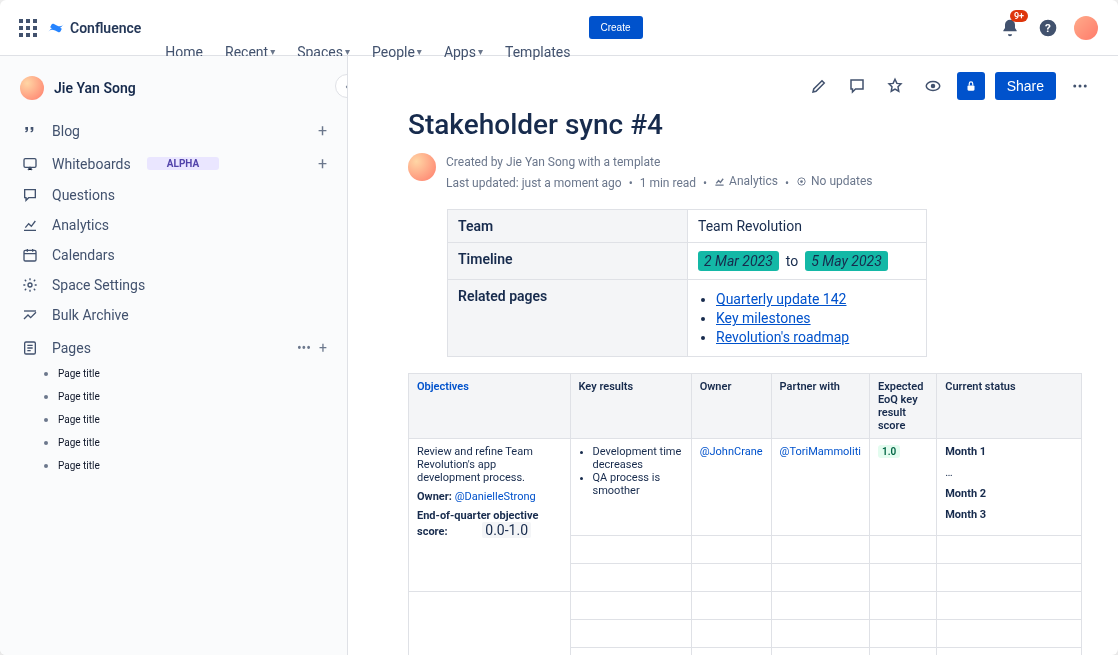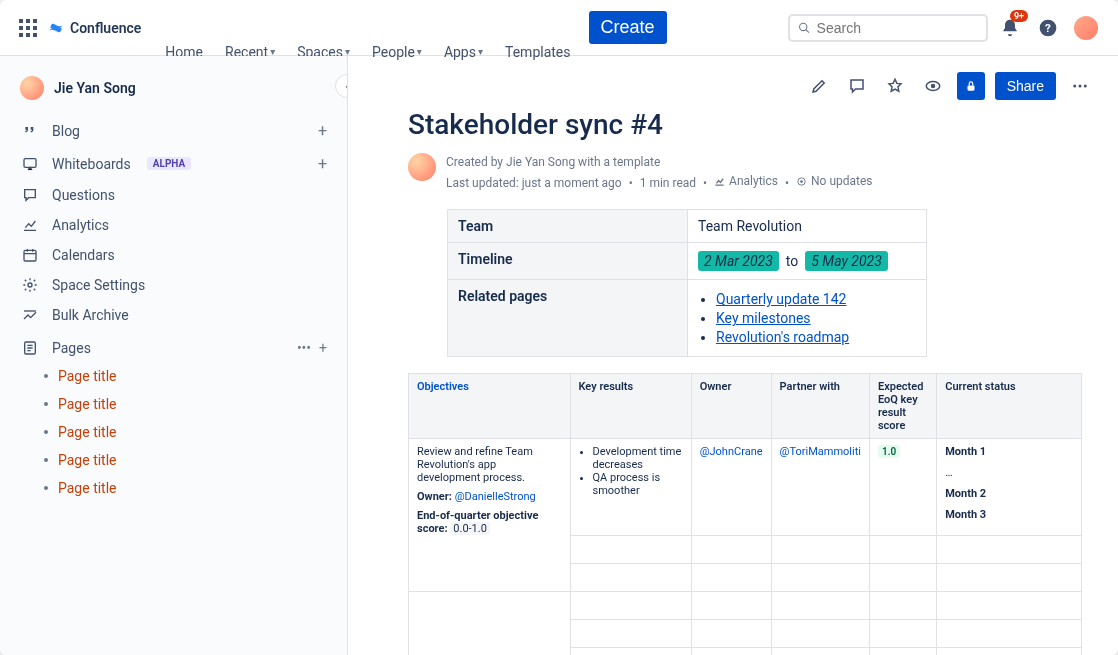--- a/index.html
+++ b/index.html
@@ -6,45 +6,45 @@
 body { font-family: -apple-system, BlinkMacSystemFont, "Segoe UI", Roboto, sans-serif; font-size: 14px; color: #172b4d; background: #fff; }
 .app { width: 1118px; height: 655px; display: flex; flex-direction: column; border-radius: 6px; overflow: hidden; box-shadow: 0 2px 30px rgba(0,0,0,0.3); }
 
 
 .topnav { height: 56px; border-bottom: 1px solid #dfe1e6; display: flex; align-items: center; padding: 0 16px; gap: 6px; }
 .app-switcher { width: 24px; height: 24px; display: flex; align-items: center; justify-content: center; border-radius: 3px; cursor: pointer; }
 .logo { display: flex; align-items: center; gap: 4px; margin-right: 10px; }
 .logo-text { font-weight: 600; color: #253858; }
 .nav-item { padding: 6px 8px; color: #42526e; font-size: 14px; border-radius: 3px; cursor: pointer; display: flex; align-items: center; gap: 2px; margin-top: 48px; }
 .chevron { font-size: 10px; color: #6b778c; }
-.create-btn { background: #0052cc; color: #fff; border: none; padding: 6px 12px; border-radius: 3px; font-weight: 500; cursor: pointer; margin-left: 4px; font-size: 18px; }
+.create-btn { background: #0052cc; color: #fff; border: none; padding: 6px 12px; border-radius: 3px; font-weight: 500; cursor: pointer; margin-left: 4px; font-size: 10px; }
 .topnav .spacer { flex: 1; }
 .search-box { display: flex; align-items: center; border: 2px solid #dfe1e6; border-radius: 5px; padding: 4px 8px; width: 200px; gap: 6px; }
 .search-box input { border: none; outline: none; width: 100%; font-size: 14px; }
 .topnav-icon { width: 32px; height: 32px; display: flex; align-items: center; justify-content: center; border-radius: 50%; cursor: pointer; position: relative; }
 .badge { position: absolute; top: -2px; right: -2px; background: #de350b; color: #fff; font-size: 9px; border-radius: 8px; padding: 1px 4px; font-weight: 600; }
 .avatar-sm { width: 24px; height: 24px; border-radius: 50%; background: linear-gradient(135deg,#ffab8a,#ff7b6b); }
 
 
 .body { flex: 1; display: flex; overflow: hidden; }
 .sidebar { width: 348px; background: #fafbfc; border-right: 1px solid #dfe1e6; display: flex; flex-direction: column; padding: 12px 0; overflow-y: auto; position: relative; }
 .collapse-handle { position: absolute; right: -12px; top: 18px; width: 24px; height: 24px; border: 1px solid #dfe1e6; border-radius: 50%; background: #fff; display: flex; align-items: center; justify-content: center; font-size: 11px; color: #6b778c; cursor: pointer; z-index: 2; }
 .space-header { display: flex; align-items: center; gap: 10px; padding: 8px 20px 14px; }
 .space-avatar { width: 24px; height: 24px; border-radius: 50%; background: radial-gradient(circle at 30% 30%, #ffd6a5, #ff7b6b); }
 .space-name { font-weight: 600; font-size: 14px; }
 
 .side-section { padding: 0 12px; }
 .side-item { display: flex; align-items: center; gap: 12px; padding: 7px 8px; border-radius: 3px; color: #42526e; cursor: pointer; }
 .side-icon-slot { width: 20px; display: flex; justify-content: center; color: #42526e; }
-.alpha-badge { background: #eae6ff; color: #5243aa; font-size: 10px; padding: 1px 6px; border-radius: 3px; font-weight: 700; margin-left: 4px; }
+.alpha-badge { background: #eae6ff; color: #5243aa; font-size: 10px; padding: 1px 20px; border-radius: 3px; font-weight: 700; margin-left: 4px; }
 .side-item .trail { margin-left: auto; color: #6b778c; font-size: 16px; }
 
 .pages-header { display: flex; align-items: center; gap: 12px; padding: 10px 20px 6px; color: #42526e; }
 .pages-header .trail { margin-left: auto; display: flex; gap: 8px; color: #6b778c; }
-.page-link { display: flex; align-items: center; gap: 10px; padding: 6px 8px 6px 32px; color: #c2410c; cursor: pointer; font-size: 14px; }
+.page-link { display: flex; align-items: center; gap: 10px; padding: 6px 8px 6px 32px; color: #0f172a; cursor: pointer; font-size: 10px; }
 .bullet { width: 4px; height: 4px; border-radius: 50%; background: #6b778c; }
 
 
 .main { flex: 1; overflow-y: auto; padding: 16px 36px 24px 60px; position: relative; }
 .toolbar { position: absolute; right: 24px; top: 16px; display: flex; align-items: center; gap: 10px; }
 .tool-icon { width: 28px; height: 28px; display: flex; align-items: center; justify-content: center; color: #42526e; cursor: pointer; border-radius: 3px; }
 .lock-btn { background: #0052cc; color: #fff; width: 28px; height: 28px; display: flex; align-items: center; justify-content: center; border-radius: 3px; cursor: pointer; }
 .share-btn { background: #0052cc; color: #fff; border: none; padding: 6px 12px; border-radius: 3px; font-weight: 500; cursor: pointer; font-size: 14px; }
 
 .page-title { font-size: 28px; font-weight: 500; margin-top: 36px; margin-bottom: 12px; color: #172b4d; }
@@ -64,21 +64,21 @@
 .link-list a { color: #0052cc; text-decoration: underline; }
 
 
 .obj-table { border: 1px solid #dfe1e6; border-collapse: collapse; width: 100%; font-size: 11px; }
 .obj-table th { background: #f4f5f7; border: 1px solid #dfe1e6; padding: 6px 8px; text-align: left; font-weight: 600; color: #172b4d; vertical-align: top; }
 .obj-table td { border: 1px solid #dfe1e6; padding: 6px 8px; vertical-align: top; }
 .obj-table th:first-child { color: #0052cc; }
 .mention { color: #0052cc; }
 .kr-list { list-style: disc; padding-left: 14px; }
 .score-tag { background: #e3fcef; color: #006644; padding: 1px 4px; border-radius: 3px; font-size: 10px; font-weight: 600; }
-.small-tag { background: #f4f5f7; padding: 0 3px; border-radius: 2px; font-size: 11px; }
+.small-tag { background: #f4f5f7; padding: 0 3px; border-radius: 2px; font-size: 14px; margin-left: 32px; }
 .month-list div { margin-bottom: 8px; }
 .obj-row-blank td { height: 28px; }
 
 svg { display: block; }
 </style>
 </head>
 <body>
 
 <div class="app">
 
@@ -122,27 +122,20 @@
       </div>
     <div class="nav-item">
         <span>Apps</span>
         <span class="chevron">▾</span>
       </div>
     <div class="nav-item">
         <span>Templates</span>
       </div>
     <button class="create-btn">Create</button>
     <div class="spacer"></div>
-    <div class="search-box">
-      <svg width="14" height="14" viewBox="0 0 24 24">
-          <circle cx="10" cy="10" r="7" stroke="#6b778c" stroke-width="2" fill="none"></circle>
-          <line x1="15" y1="15" x2="21" y2="21" stroke="#6b778c" stroke-width="2"></line>
-        </svg>
-      <input placeholder="Search" style="">
-    </div>
     <div class="topnav-icon">
       <svg width="20" height="20" viewBox="0 0 24 24">
           <path fill="#42526e" d="M12 2a6 6 0 00-6 6v4l-2 3v1h16v-1l-2-3V8a6 6 0 00-6-6zm0 20a2.5 2.5 0 002.5-2.5h-5A2.5 2.5 0 0012 22z"></path>
         </svg>
       <span class="badge">9+</span>
     </div>
     <div class="topnav-icon">
       <svg width="20" height="20" viewBox="0 0 24 24">
           <circle cx="12" cy="12" r="10" fill="#42526e"></circle>
           <text x="12" y="17" text-anchor="middle" fill="#fff" font-size="14" font-weight="bold">?</text>

